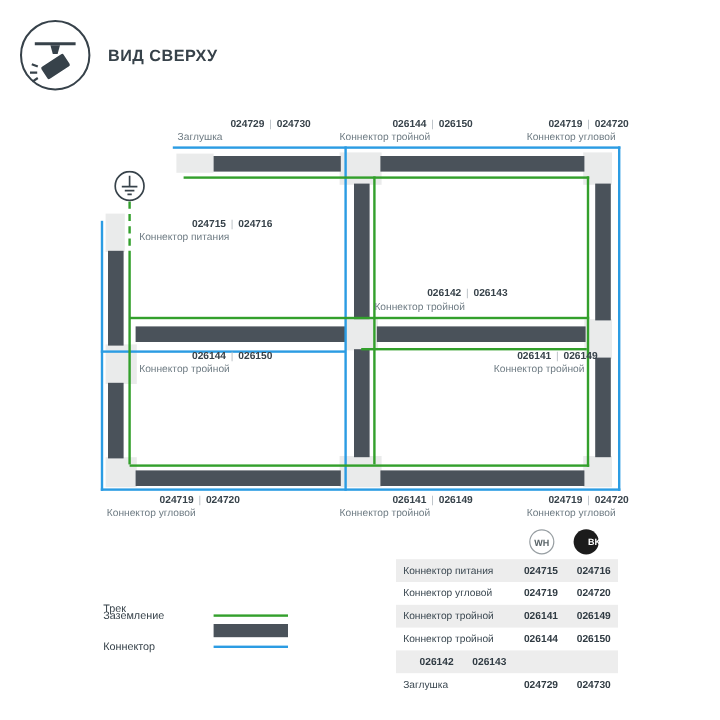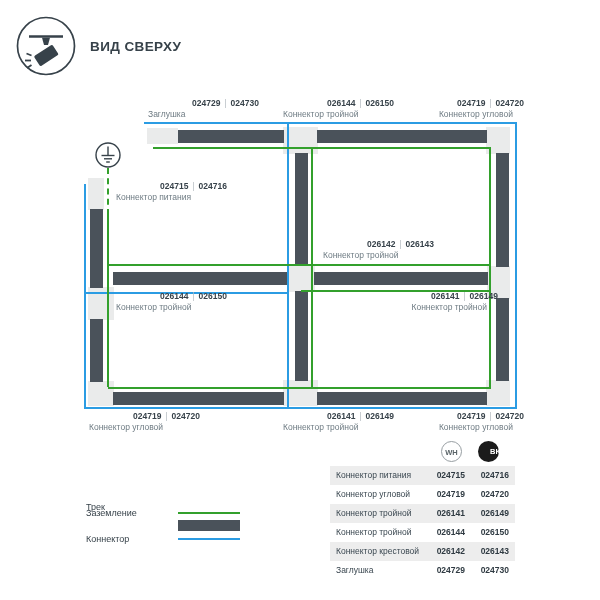--- a/index.html
+++ b/index.html
@@ -125,21 +125,21 @@
       <span class="nm">Коннектор тройной</span>
     </div>
     <div class="lbl r" style="left:413px;top:98px;width:100px">
       <span class="codes"><span>024719</span><span class="sep">|</span><span>024720</span></span>
       <span class="nm">Коннектор угловой</span>
     </div>
     <div class="lbl" style="left:116px;top:181px">
       <span class="codes"><span>024715</span><span class="sep">|</span><span>024716</span></span>
       <span class="nm">Коннектор питания</span>
     </div>
-    <div class="lbl" style="left:323px;top:239px">
+    <div class="lbl" style="left:312px;top:239px">
       <span class="codes"><span>026142</span><span class="sep">|</span><span>026143</span></span>
       <span class="nm">Коннектор тройной</span>
     </div>
     <div class="lbl" style="left:116px;top:291px">
       <span class="codes"><span>026144</span><span class="sep">|</span><span>026150</span></span>
       <span class="nm">Коннектор тройной</span>
     </div>
     <div class="lbl r" style="left:387px;top:291px;width:100px">
       <span class="codes"><span>026141</span><span class="sep">|</span><span>026149</span></span>
       <span class="nm">Коннектор тройной</span>
@@ -185,21 +185,20 @@
         <span class="tn">Коннектор тройной</span>
           <span class="c1">026141</span>
           <span class="c2">026149</span>
       </div>
       <div class="t-row">
         <span class="tn">Коннектор тройной</span>
           <span class="c1">026144</span>
           <span class="c2">026150</span>
       </div>
       <div class="t-row">
-        <span class="tn">Коннектор крестовой</span>
           <span class="c1">026142</span>
           <span class="c2">026143</span>
       </div>
       <div class="t-row">
         <span class="tn">Заглушка</span>
           <span class="c1">024729</span>
           <span class="c2">024730</span>
       </div>
     </div>
   </div>

